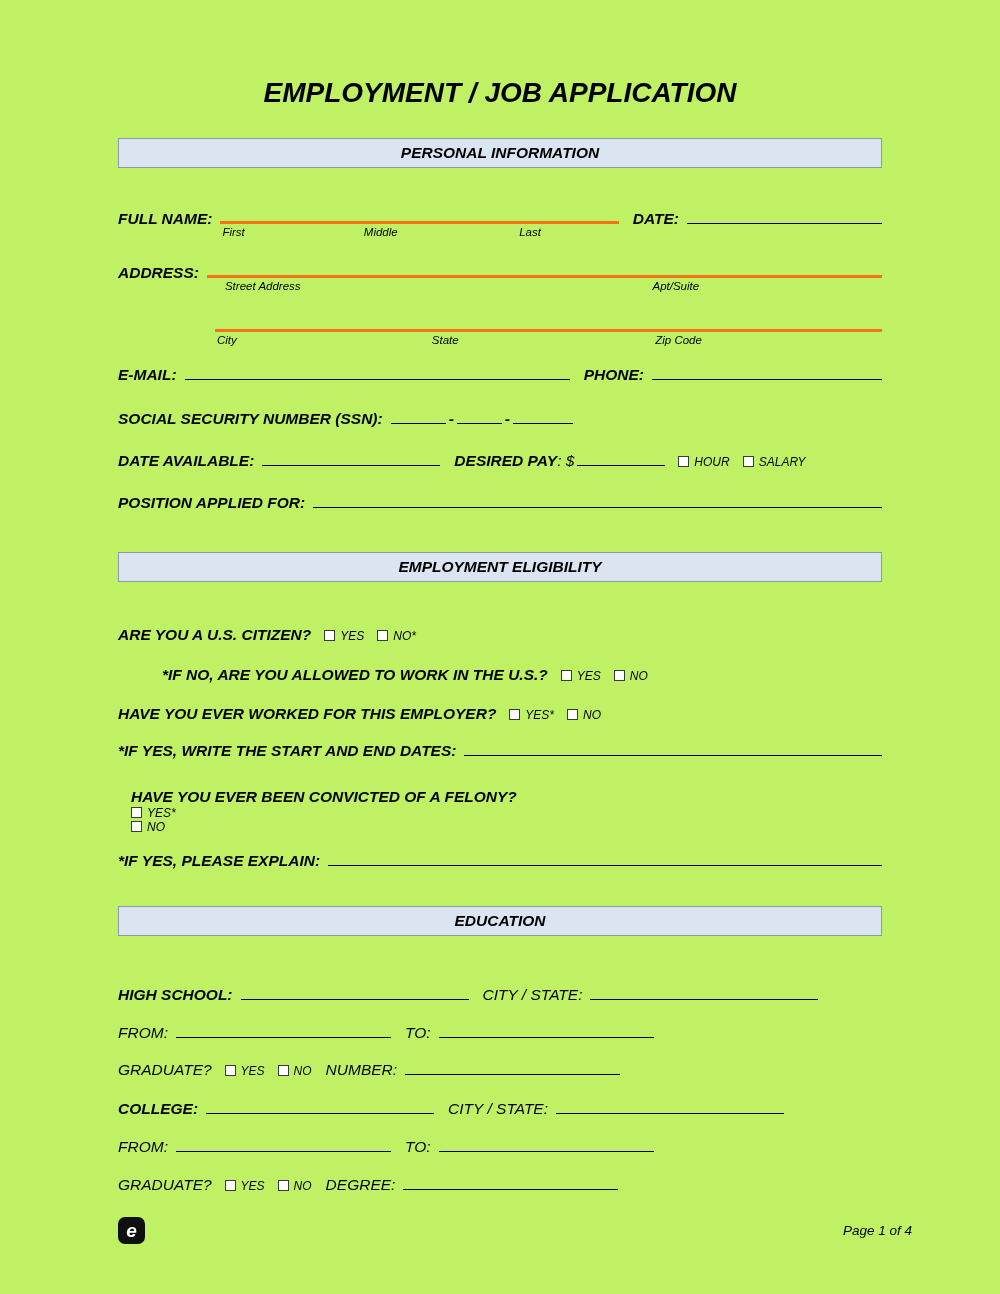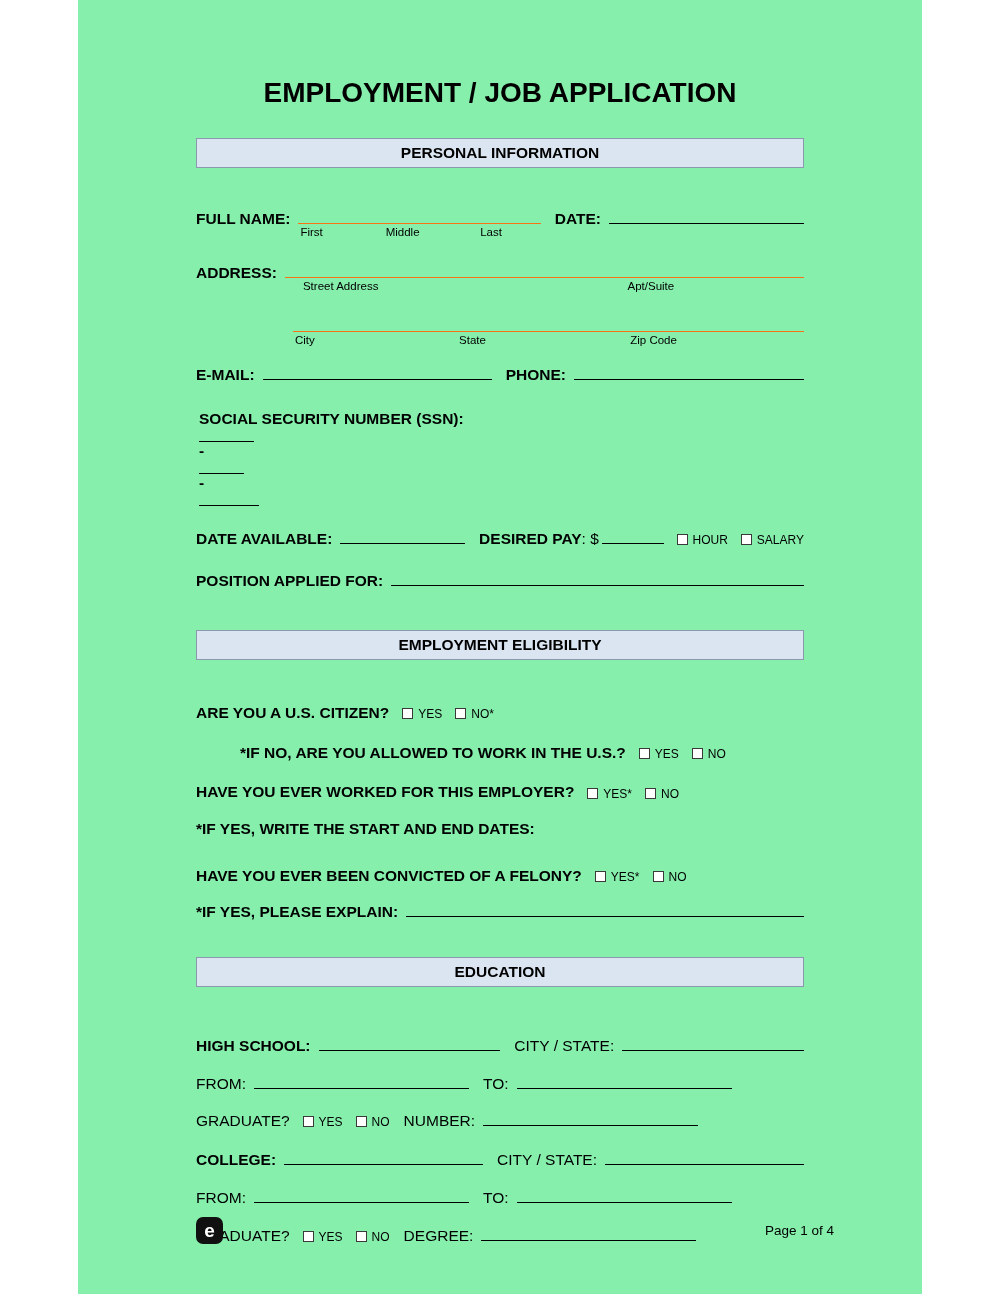--- a/index.html
+++ b/index.html
@@ -1,54 +1,54 @@
 <!DOCTYPE html>
 <html style="--section-bg: #dbe5f1; --section-border: #8a99ad;"><head>
 <meta charset="utf-8">
 <style>
   * { margin:0; padding:0; box-sizing:border-box; }
   html,body { background:#ffffff; }
   body { font-family:"Liberation Sans", sans-serif; color:#000; }
-  .page { width:844px; height:1294px; position:relative; background:#86efac; overflow:hidden; margin:0 auto; }
+  .page { width:1000px; height:1294px; position:relative; background:#bef264; overflow:hidden; margin:0 auto;font-style:italic; }
   .title { text-align:center; padding-top:78px; font-size:28px; font-weight:700; line-height:30px; }
   .content { margin:0 118px; }
   .section-header {
     margin-top:30px; background:var(--section-bg,#dbe5f1);
     border:1px solid var(--section-border,#8a99ad);
     text-align:center; font-weight:700; font-size:15.5px; padding:5px 0 5px;
   }
   .sh2 { margin-top:40px; }
   .sh3 { margin-top:36px; }
   .row { display:flex; align-items:baseline; font-size:15.5px; }
   .lbl { font-weight:700; white-space:nowrap; margin-right:8px; }
   .rlbl { font-weight:400; white-space:nowrap; margin-right:8px; }
   .ml { margin-left:14px; }
   .fill-line { display:inline-block; border-bottom:1px solid #000; height:14px; }
   .grow { flex:1 1 auto; }
   .mr14 { margin-right:14px; }
-  .line-wrap { display:inline-block; position:relative; border-bottom:1px solid #f97316; height:14px; }
+  .line-wrap { display:inline-block; position:relative; border-bottom:3px solid #f97316; height:14px; }
   .sub { position:absolute; top:16px; font-size:11.5px; font-weight:400; white-space:nowrap; color:#000; }
   .cb { display:inline-block; width:11px; height:11px; border:1.5px solid #3a3a3a; background:#fff; margin-right:5px; vertical-align:-1px; }
   .opt { white-space:nowrap; font-size:12px; margin-left:13px; font-weight:400; }
   .dash { margin:0 3px; font-weight:700; }
   .suffix { font-weight:400; margin-right:3px; white-space:nowrap; }
   
   .r1 { margin-top:42px; }
   .r2 { margin-top:36px; }
   .r3 { margin-top:36px; }
   .r4 { margin-top:34px; }
-  .r5 { margin-top:26px;flex-direction:column; }
+  .r5 { margin-top:26px; }
   .r6 { margin-top:24px; }
   .r7 { margin-top:24px; }
   .r8 { margin-top:24px; }
   .el1 { margin-top:44px; }
   .el2 { margin-top:22px;margin-left:44px; }
-  .el3 { margin-top:21px;align-items:flex-end; }
-  .el4 { margin-top:19px;flex-direction:column; }
-  .el5 { margin-top:15px; }
+  .el3 { margin-top:21px; }
+  .el4 { margin-top:19px; }
+  .el5 { margin-top:28px;flex-direction:column; }
   .el6 { margin-top:18px; }
   .ed1 { margin-top:50px; }
   .ed2 { margin-top:20px; }
   .ed3 { margin-top:19px; }
   .ed4 { margin-top:21px; }
   .ed5 { margin-top:20px; }
   .ed6 { margin-top:20px; }
   
   .w-date { width:195px; }
   .w-phone { width:230px; }

